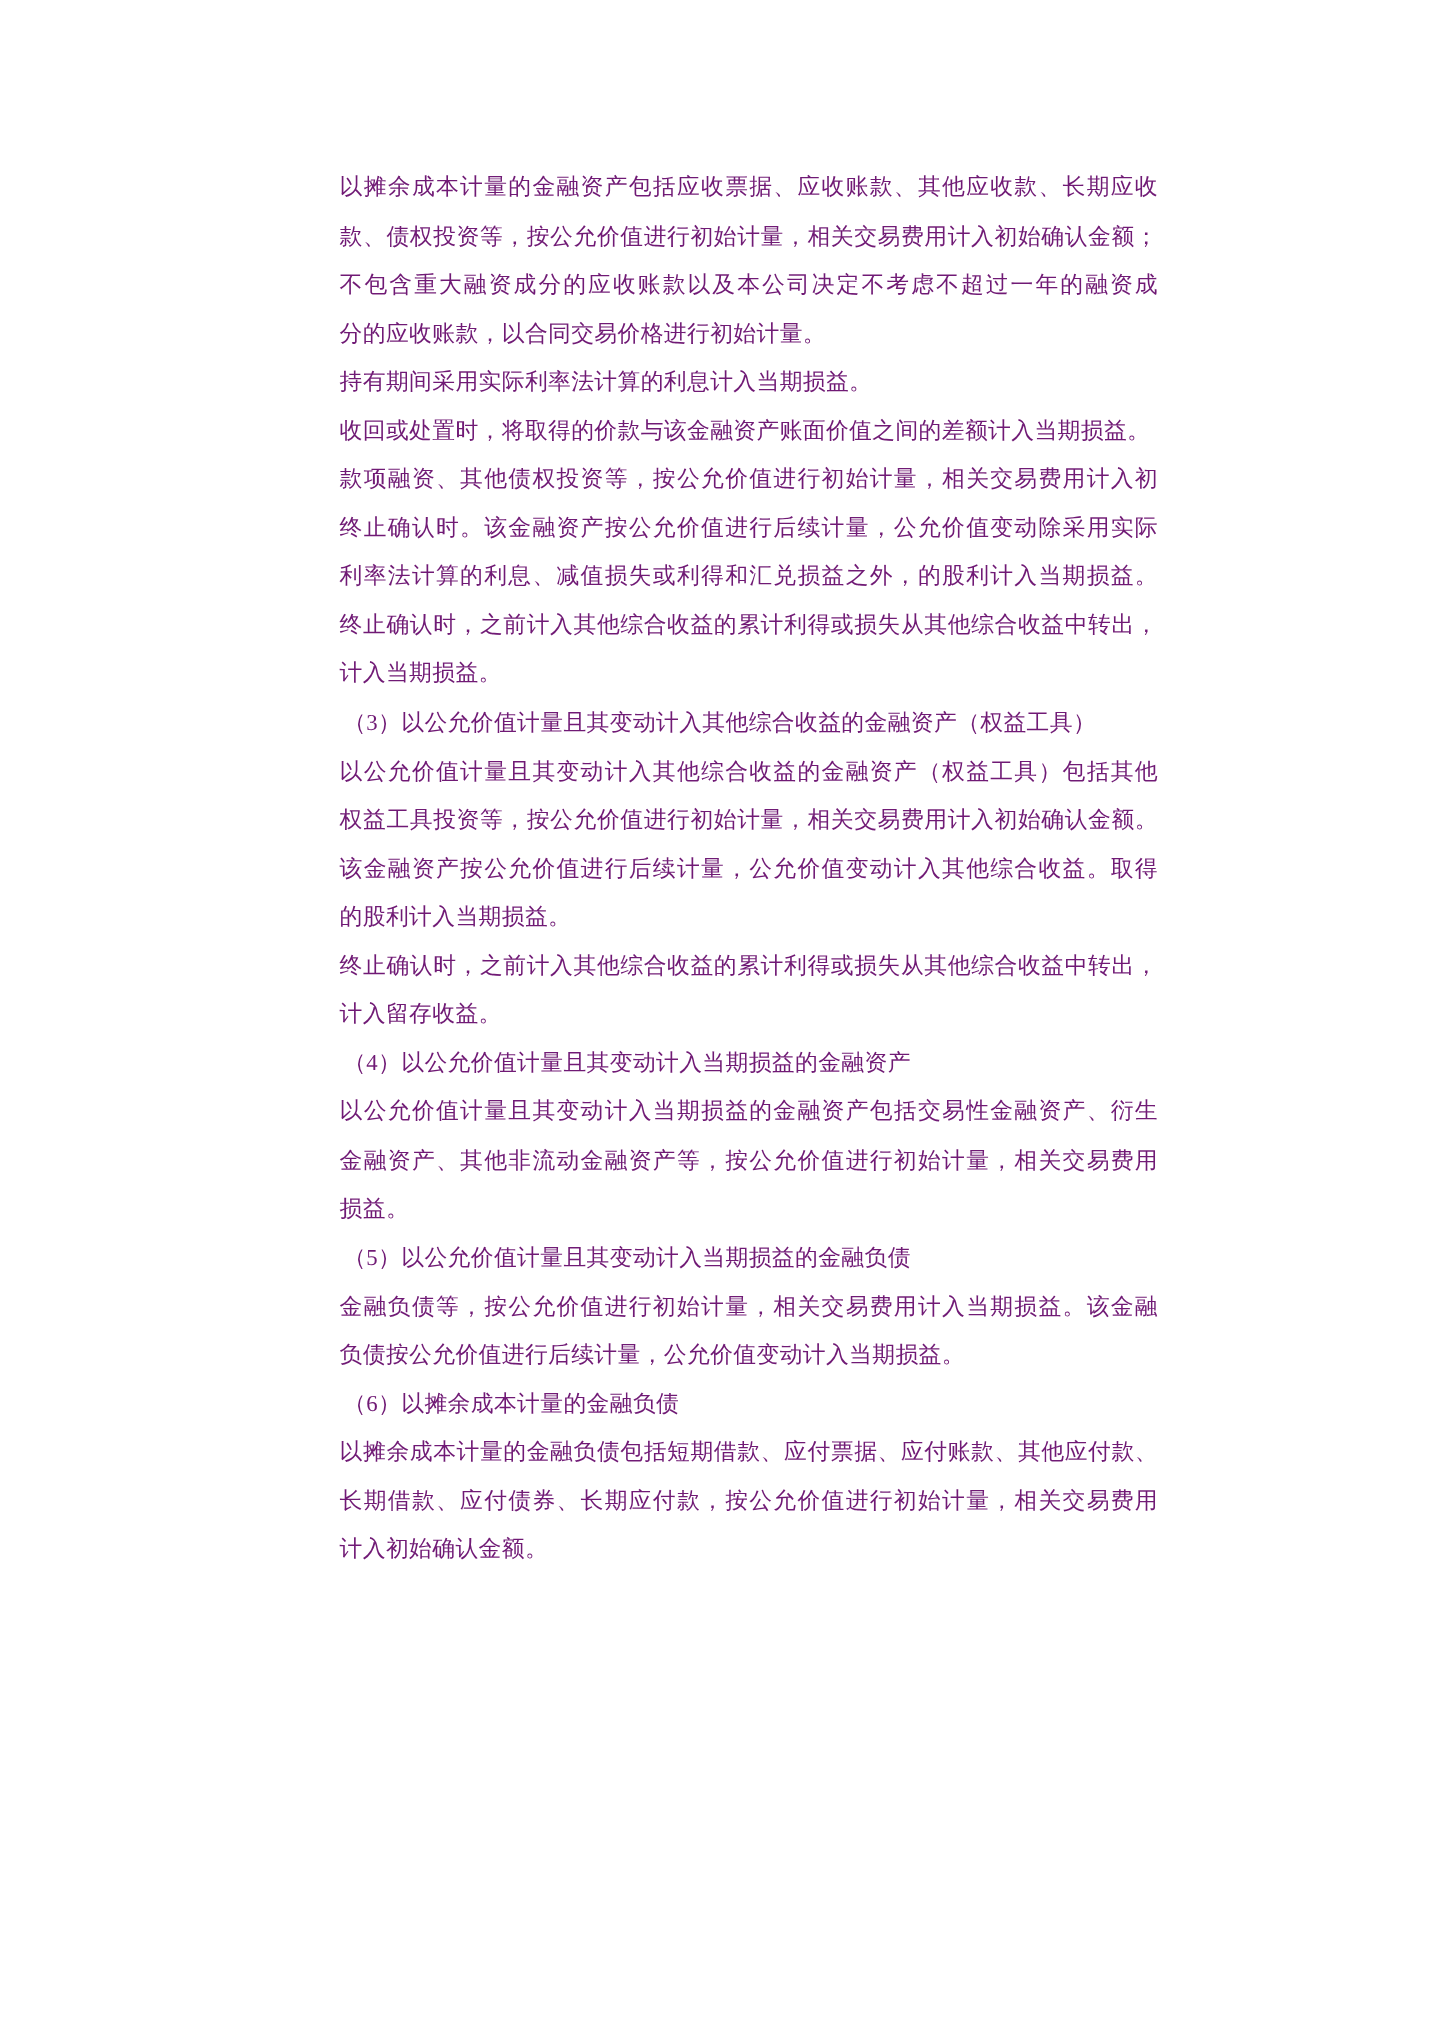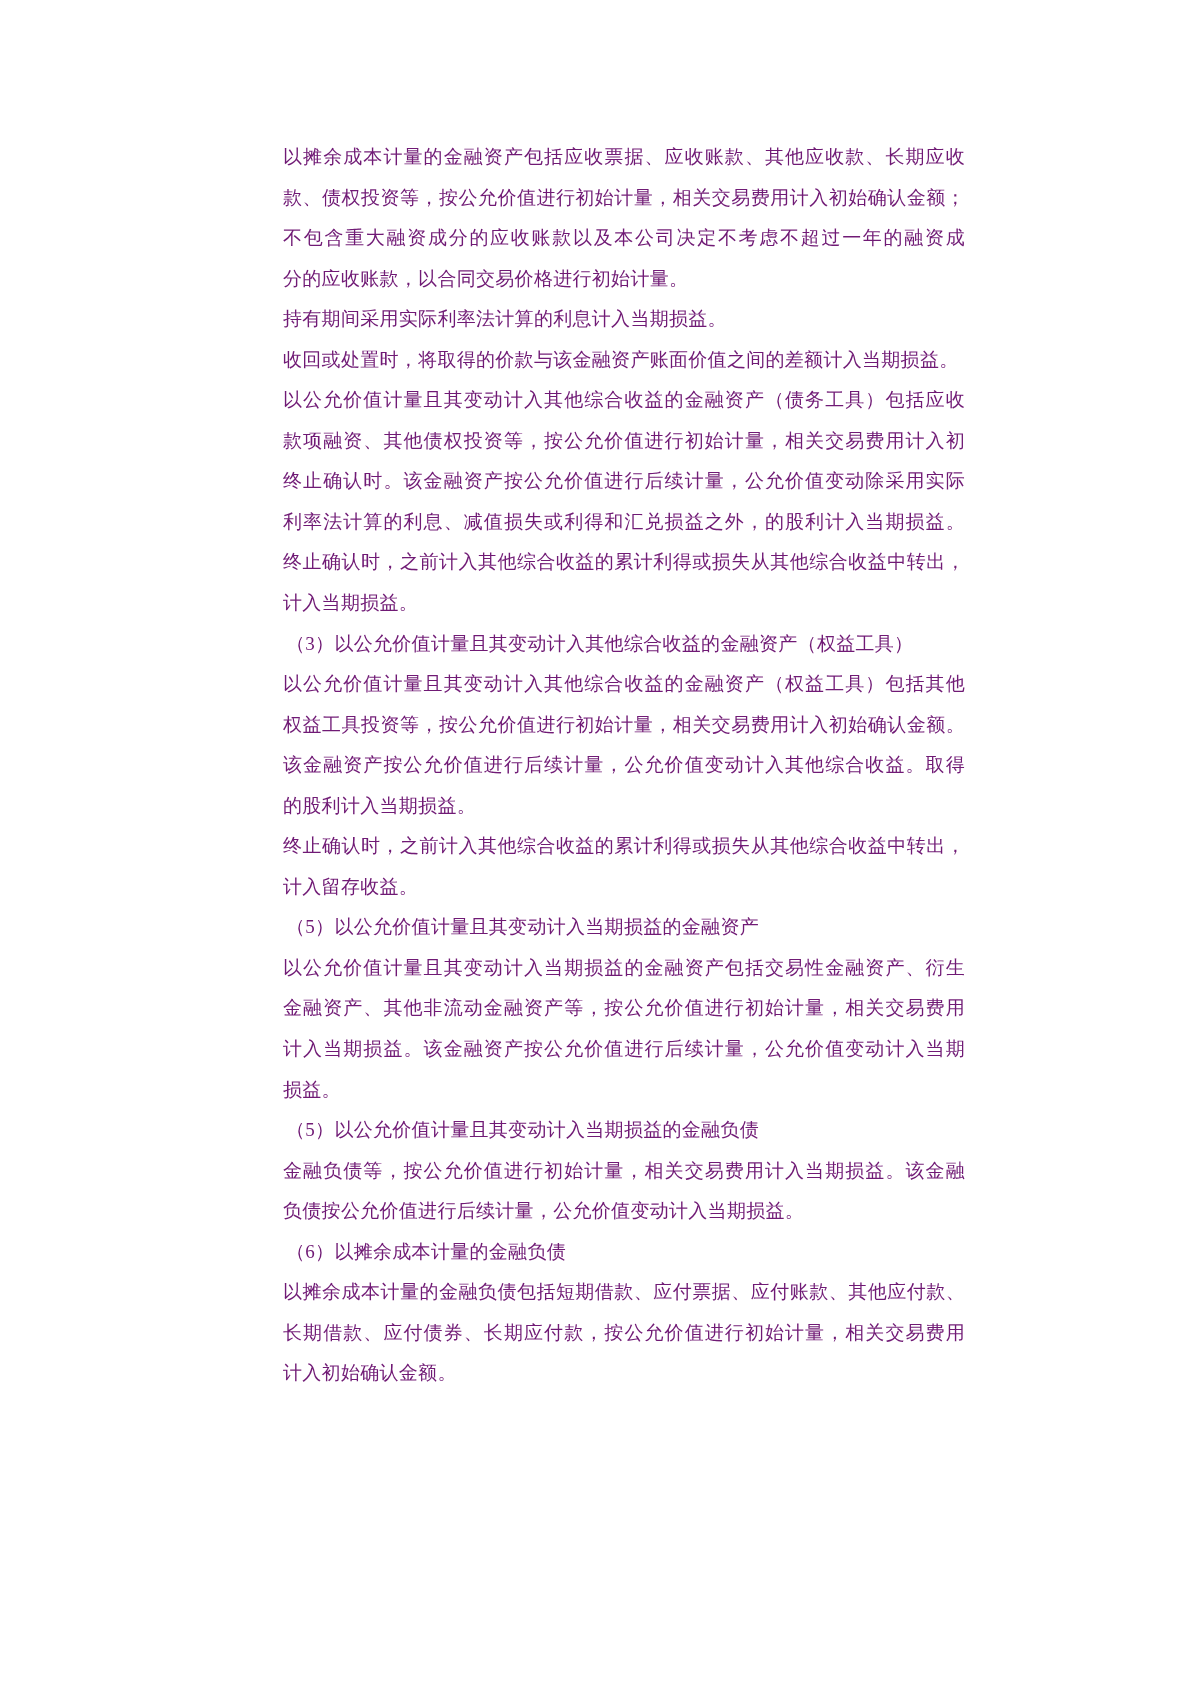--- a/index.html
+++ b/index.html
@@ -47,37 +47,35 @@
 <body>
 
 <div class="page">
   <div class="text-column" id="text-column">
       <div class="line fill">以摊余成本计量的金融资产包括应收票据、应收账款、其他应收款、长期应收</div>
       <div class="line fill">款、债权投资等，按公允价值进行初始计量，相关交易费用计入初始确认金额；</div>
       <div class="line fill">不包含重大融资成分的应收账款以及本公司决定不考虑不超过一年的融资成</div>
       <div class="line">分的应收账款，以合同交易价格进行初始计量。</div>
       <div class="line">持有期间采用实际利率法计算的利息计入当期损益。</div>
       <div class="line">收回或处置时，将取得的价款与该金融资产账面价值之间的差额计入当期损益。</div>
-      <div class="line fill">以公允价值计量且其变动计入其他综合收益的金融资产（债务工具）包括应收</div>
       <div class="line fill">款项融资、其他债权投资等，按公允价值进行初始计量，相关交易费用计入初</div>
       <div class="line fill">终止确认时。该金融资产按公允价值进行后续计量，公允价值变动除采用实际</div>
       <div class="line fill">利率法计算的利息、减值损失或利得和汇兑损益之外，的股利计入当期损益。</div>
       <div class="line fill">终止确认时，之前计入其他综合收益的累计利得或损失从其他综合收益中转出，</div>
       <div class="line">计入当期损益。</div>
       <div class="line heading">（3）以公允价值计量且其变动计入其他综合收益的金融资产（权益工具）</div>
       <div class="line fill">以公允价值计量且其变动计入其他综合收益的金融资产（权益工具）包括其他</div>
       <div class="line fill">权益工具投资等，按公允价值进行初始计量，相关交易费用计入初始确认金额。</div>
       <div class="line fill">该金融资产按公允价值进行后续计量，公允价值变动计入其他综合收益。取得</div>
       <div class="line">的股利计入当期损益。</div>
       <div class="line fill">终止确认时，之前计入其他综合收益的累计利得或损失从其他综合收益中转出，</div>
       <div class="line">计入留存收益。</div>
-      <div class="line heading">（5）以公允价值计量且其变动计入当期损益的金融资产</div>
+      <div class="line heading">（4）以公允价值计量且其变动计入当期损益的金融资产</div>
       <div class="line fill">以公允价值计量且其变动计入当期损益的金融资产包括交易性金融资产、衍生</div>
       <div class="line fill">金融资产、其他非流动金融资产等，按公允价值进行初始计量，相关交易费用</div>
-      <div class="line fill">计入当期损益。该金融资产按公允价值进行后续计量，公允价值变动计入当期</div>
       <div class="line">损益。</div>
       <div class="line heading">（5）以公允价值计量且其变动计入当期损益的金融负债</div>
       <div class="line fill">金融负债等，按公允价值进行初始计量，相关交易费用计入当期损益。该金融</div>
       <div class="line">负债按公允价值进行后续计量，公允价值变动计入当期损益。</div>
       <div class="line heading">（6）以摊余成本计量的金融负债</div>
       <div class="line fill">以摊余成本计量的金融负债包括短期借款、应付票据、应付账款、其他应付款、</div>
       <div class="line fill">长期借款、应付债券、长期应付款，按公允价值进行初始计量，相关交易费用</div>
       <div class="line">计入初始确认金额。</div>
     </div>
 </div>

